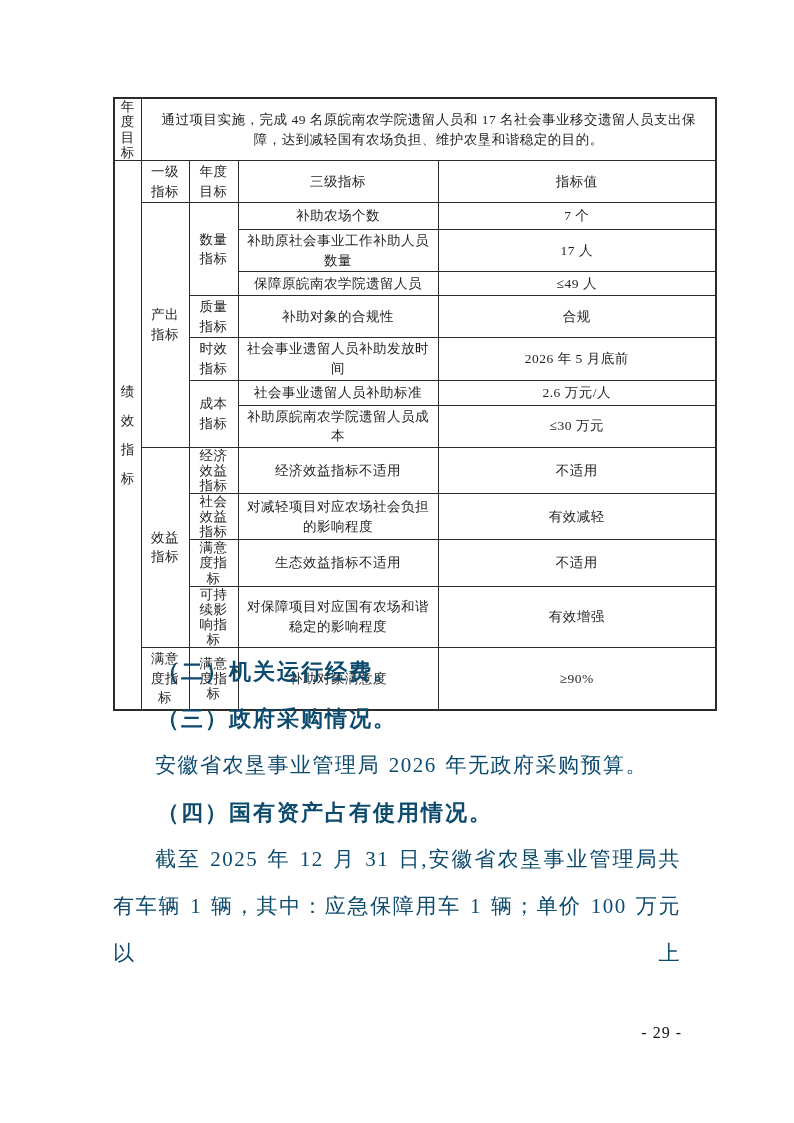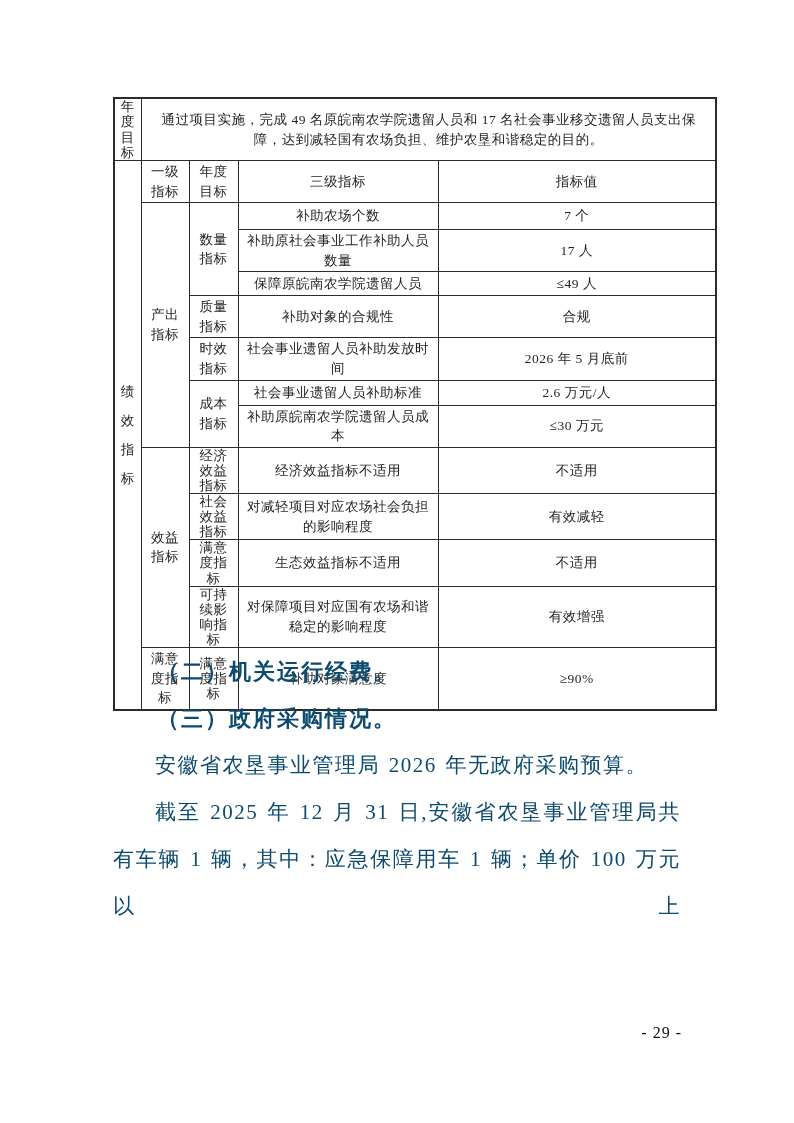--- a/index.html
+++ b/index.html
@@ -199,19 +199,20 @@
 
   <div class="body-text">
     <div class="section">
       <h3>（二）机关运行经费。</h3>
     </div>
     <div class="section">
       <h3>（三）政府采购情况。</h3>
       <p>安徽省农垦事业管理局 2026 年无政府采购预算。</p>
     </div>
     <div class="section">
+      <h3>（四）国有资产占有使用情况。</h3>
       <p class="continued">截至 2025 年 12 月 31 日,安徽省农垦事业管理局共有车辆 1 辆，其中：应急保障用车 1 辆；单价 100 万元以上</p>
     </div>
   </div>
 
   <div class="page-number">- 29 -</div>
 
 </div>
 
 </body></html>

